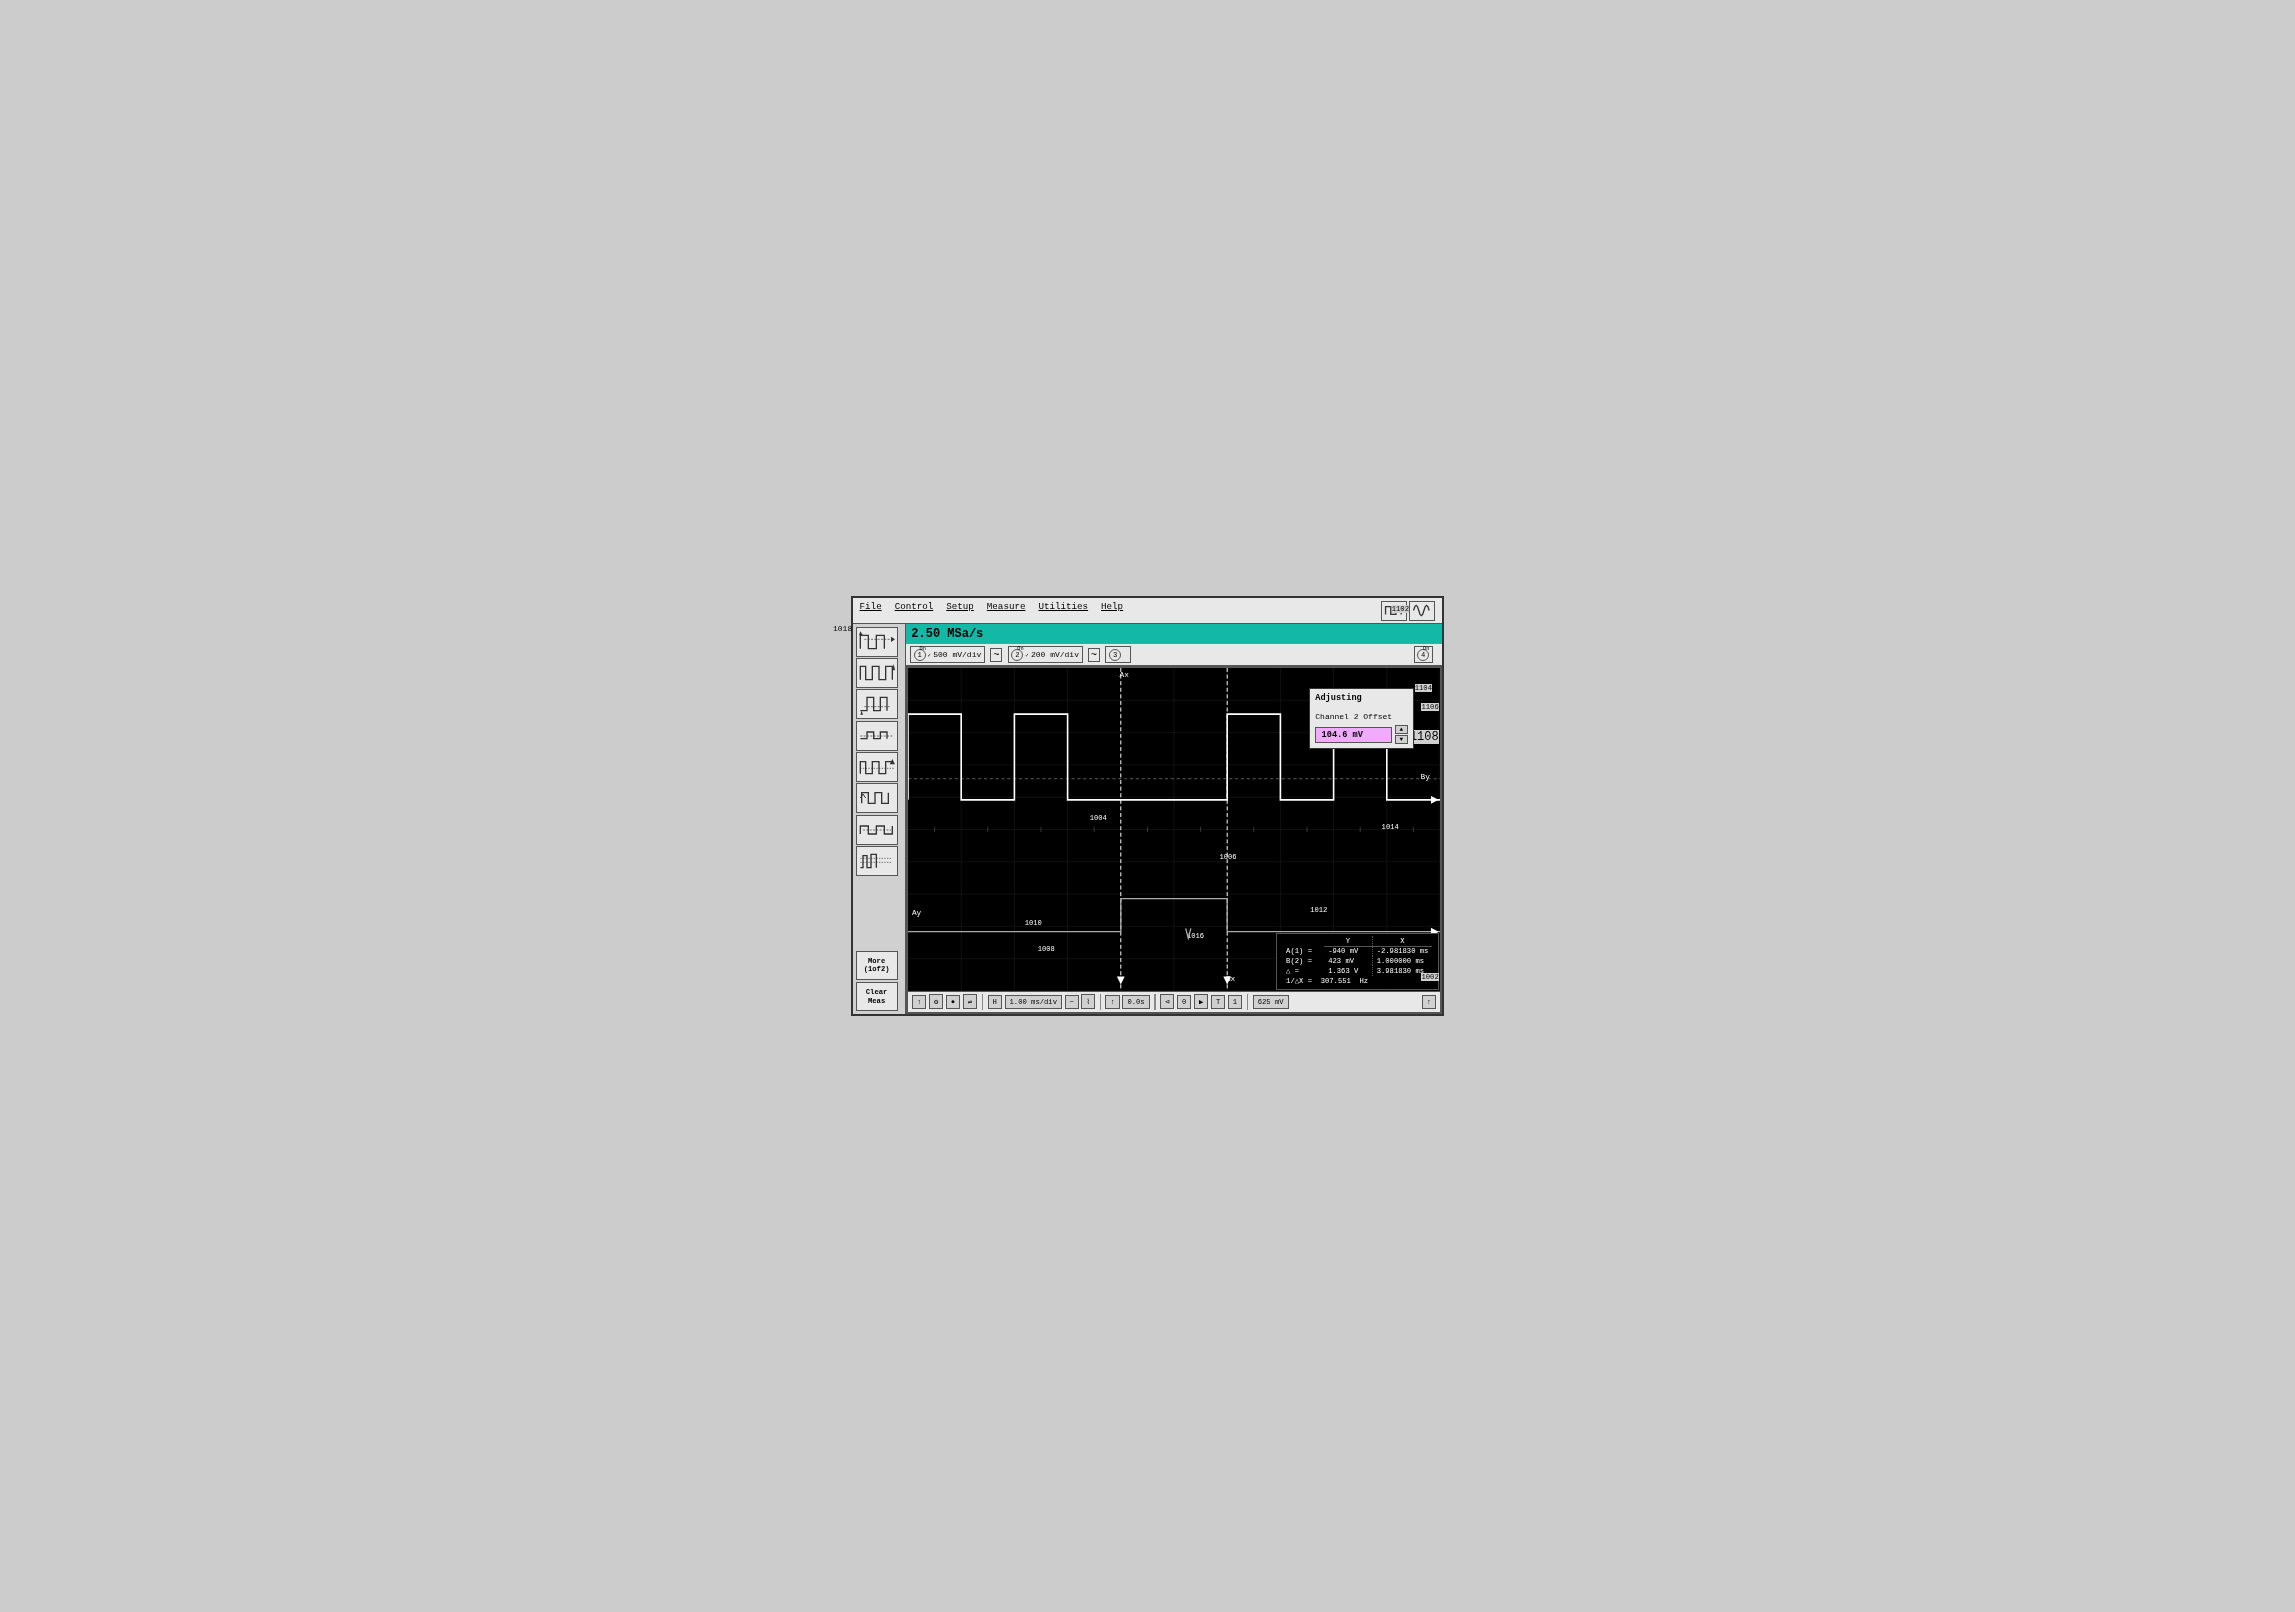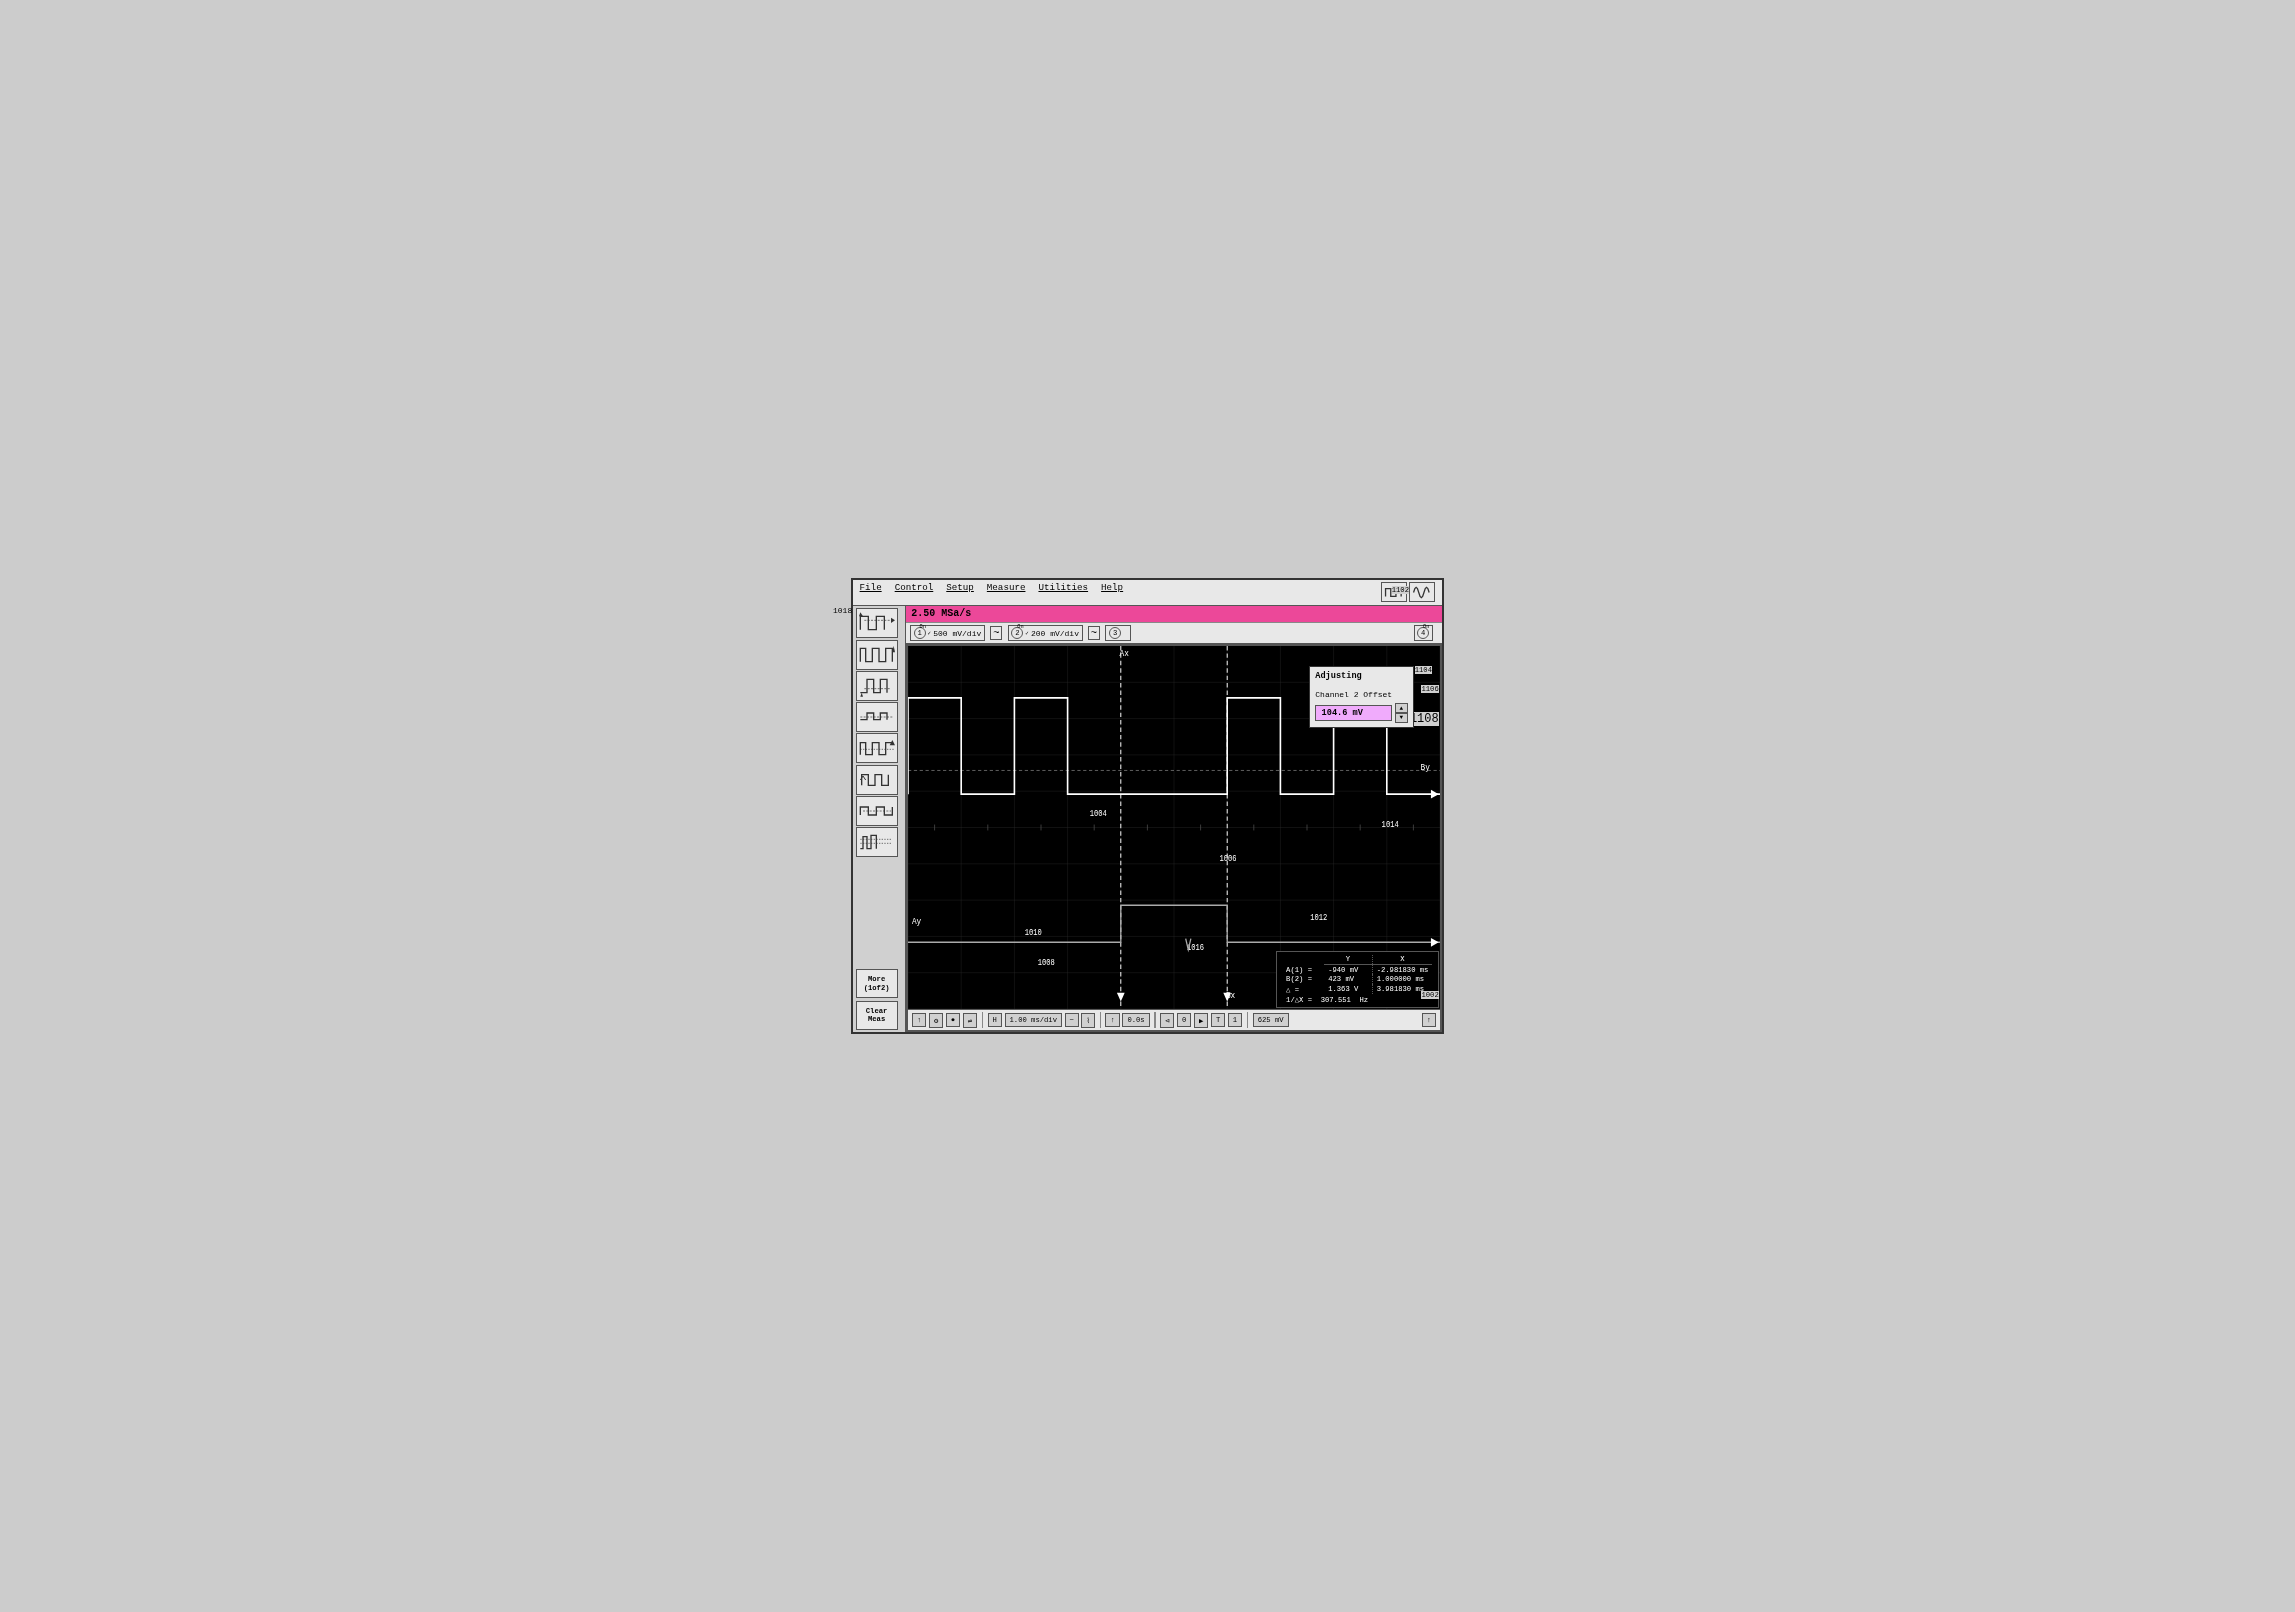--- a/index.html
+++ b/index.html
@@ -73,23 +73,23 @@
       font-weight: bold;
       text-align: center;
     }
     
     .right-panel {
       flex: 1;
       display: flex;
       flex-direction: column;
     }
     .sample-rate-bar {
-      background: #ec4899;
+      background: #14b8a6;
       padding: 2.6px 5.3px;
-      font-size: 10px;
+      font-size: 12px;
       font-weight: bold;
       border-bottom: 0.7px solid #888;
     }
     .channel-bar {
       display: flex;
       align-items: center;
       background: #e8e8e8;
       border-bottom: 1.3px solid #555;
       padding: 2px 4px;
       gap: 5.3px;
@@ -377,21 +377,21 @@
 
         <div class="channel-item" style="margin-right:5.3px;">
           <div class="channel-num">
             <span>4</span>
             <span class="ch-on" style="font-size:5.3px;">On</span>
           </div>
         </div>
       </div>
 
       <div class="scope-screen">
-        <div class="scope-canvas" style="height:363px;">
+        <div class="scope-canvas" style="height:323px;">
 
           <svg class="grid-svg" viewBox="0 0 820 490" preserveAspectRatio="none" style="font-size:13px">
 
             <g stroke="#333" stroke-width="0.5">
               <line x1="82" y1="0" x2="82" y2="490"></line>
               <line x1="164" y1="0" x2="164" y2="490"></line>
               <line x1="246" y1="0" x2="246" y2="490"></line>
               <line x1="328" y1="0" x2="328" y2="490"></line>
               <line x1="410" y1="0" x2="410" y2="490"></line>
               <line x1="492" y1="0" x2="492" y2="490"></line>

